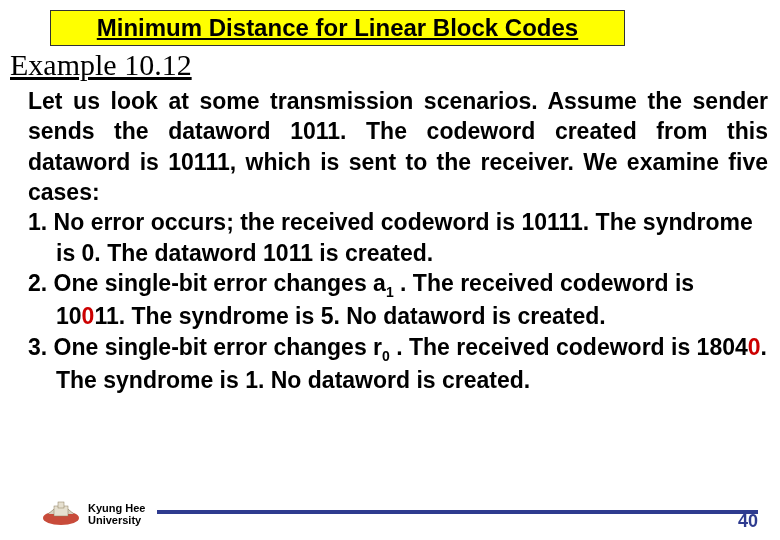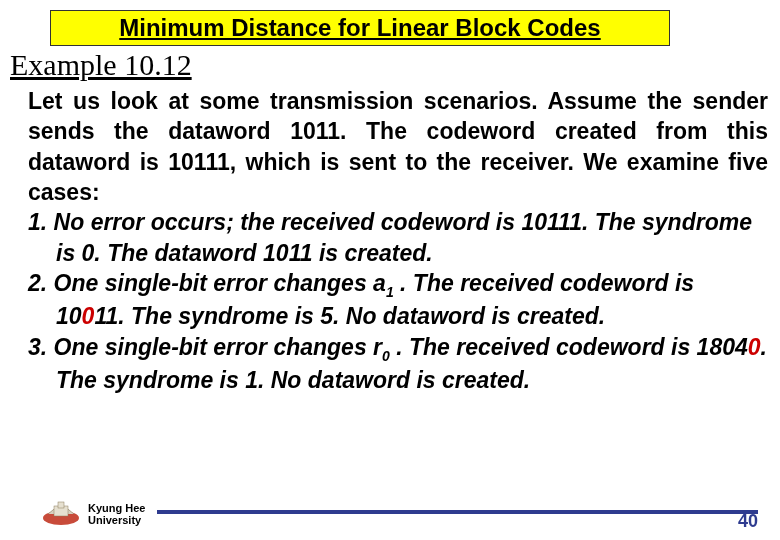--- a/index.html
+++ b/index.html
@@ -8,21 +8,21 @@
     height: 540px;
     background: #ffffff;
     font-family: Arial, Helvetica, sans-serif;
     position: relative;
     overflow: hidden;
   }
   .title-banner {
     position: absolute;
     top: 10px;
     left: 50px;
-    width: 620px;
+    width: 575px;
     height: 36px;
     background: #ffff00;
     border: 1px solid #333;
     display: flex;
     align-items: center;
     justify-content: center;
   }
   .title-text {
     font-size: 24px;
     font-weight: bold;
@@ -45,21 +45,21 @@
     right: 12px;
     width: 740px;
     font-size: 23px;
     font-weight: bold;
     color: #000;
     line-height: 1.32;
     text-align: justify;
   }
   .body-text p { margin-bottom: 0; }
   .case-list { margin-top: 0; }
-  .case-item { padding-left: 28px; text-indent: -28px; text-align: left; font-style: italic; }
+  .case-item { padding-left: 28px; text-indent: -28px; text-align: left; }
   .sub { font-size: 14px; vertical-align: sub; }
   .red { color: #cc0000; }
   .footer {
     position: absolute;
     bottom: 14px;
     left: 40px;
     right: 22px;
     display: flex;
     align-items: center;
   }

